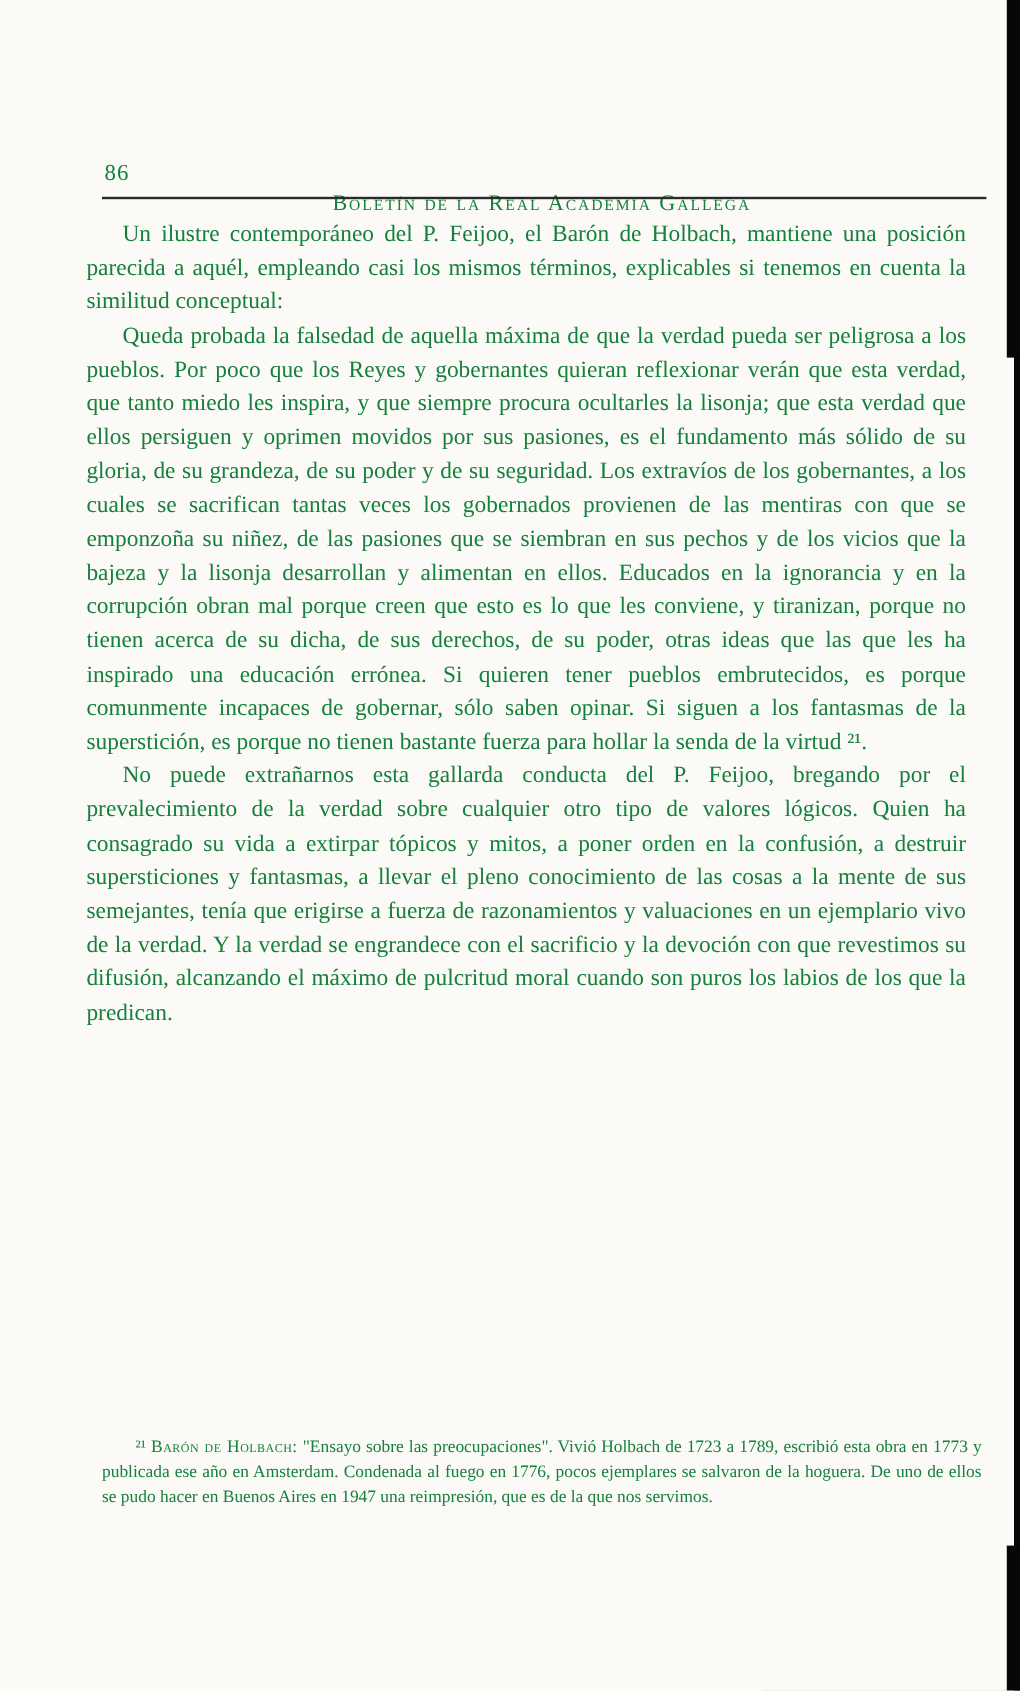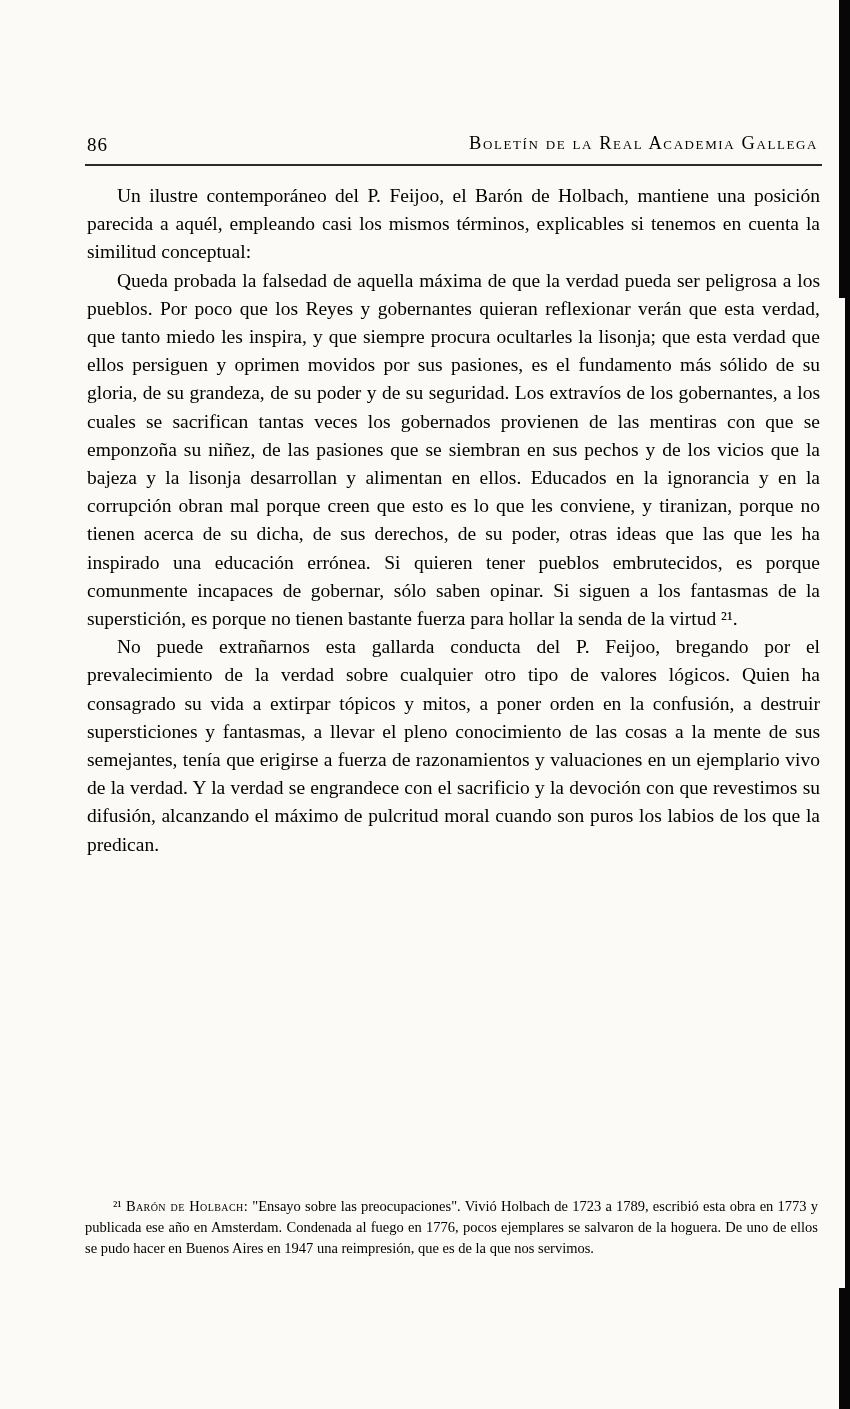--- a/index.html
+++ b/index.html
@@ -3,59 +3,60 @@
 <meta charset="utf-8">
 <style>
   * { margin: 0; padding: 0; box-sizing: border-box; }
   html, body { background: #d9d9d6; }
   .page {
     position: relative;
     width: 850px;
     height: 1409px;
     margin: 0 auto;
     background: #fbfaf6;
-    color: #000000;
+    color: #15803d;
     font-family: "Liberation Serif", "DejaVu Serif", serif;
     overflow: hidden;
   }
   
   .page-header {
     position: absolute;
     top: 133px;
     left: 85px;
     width: 733px;
     height: 26px;
   }
   .page-number {
     position: absolute;
     left: 2px;
     top: 1px;
     font-size: 19px;
     letter-spacing: 1px;
   }
   .journal-title {
     display: block;
-    text-align: right;
+    text-align: center;
     font-variant: small-caps;
     font-size: 18.5px;
     letter-spacing: 1.6px;
     font-weight: 500;
+    margin-top: 27px;
   }
   .header-rule {
     position: absolute;
     top: 164px;
     left: 85px;
     width: 737px;
     border-top: 2px solid #2a2a2a;
   }
   
   .body-text {
     position: absolute;
     top: 182px;
-    left: 87px;
+    left: 72px;
     width: 733px;
     font-size: 19.5px;
     line-height: 28.2px;
     text-align: justify;
     text-justify: inter-word;
   }
   .para { text-indent: 30px; margin: 0; }
   .para.quote { }
   
   .footnote {

